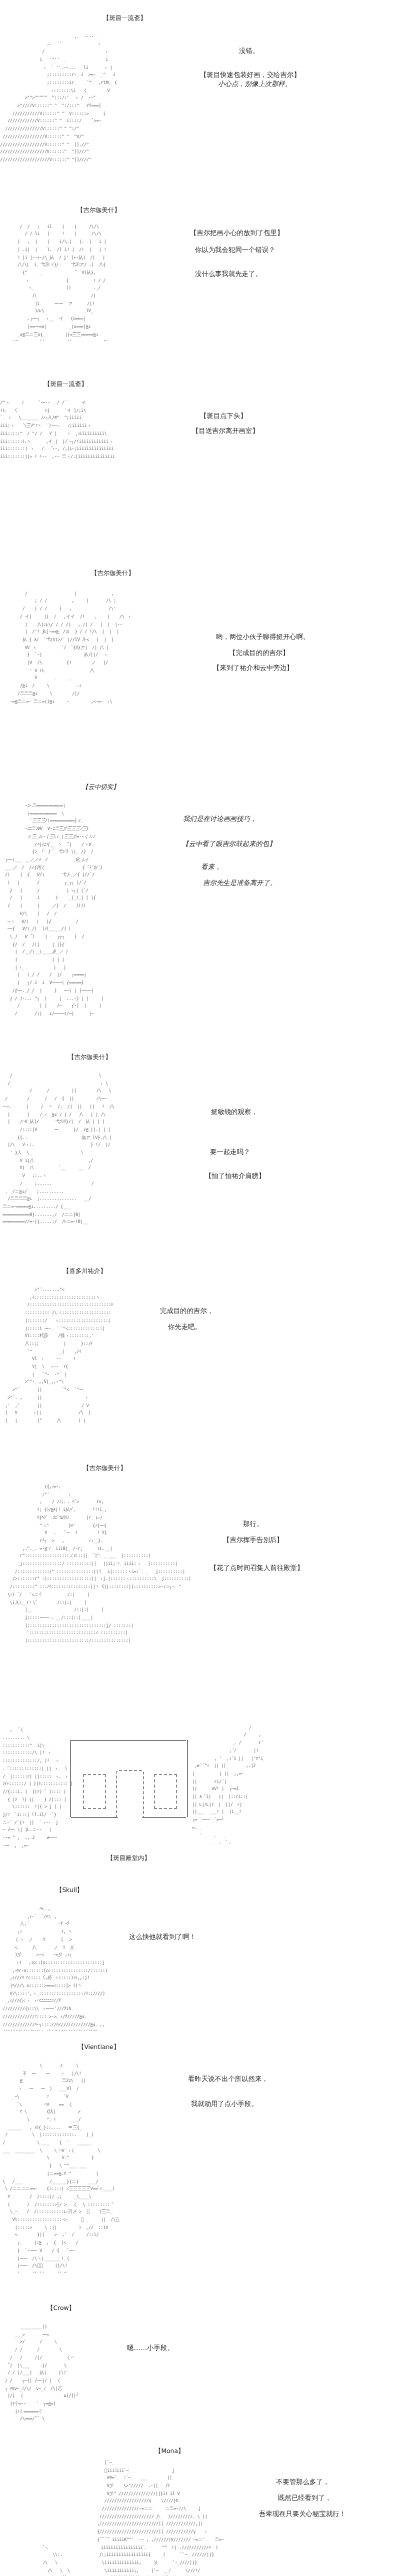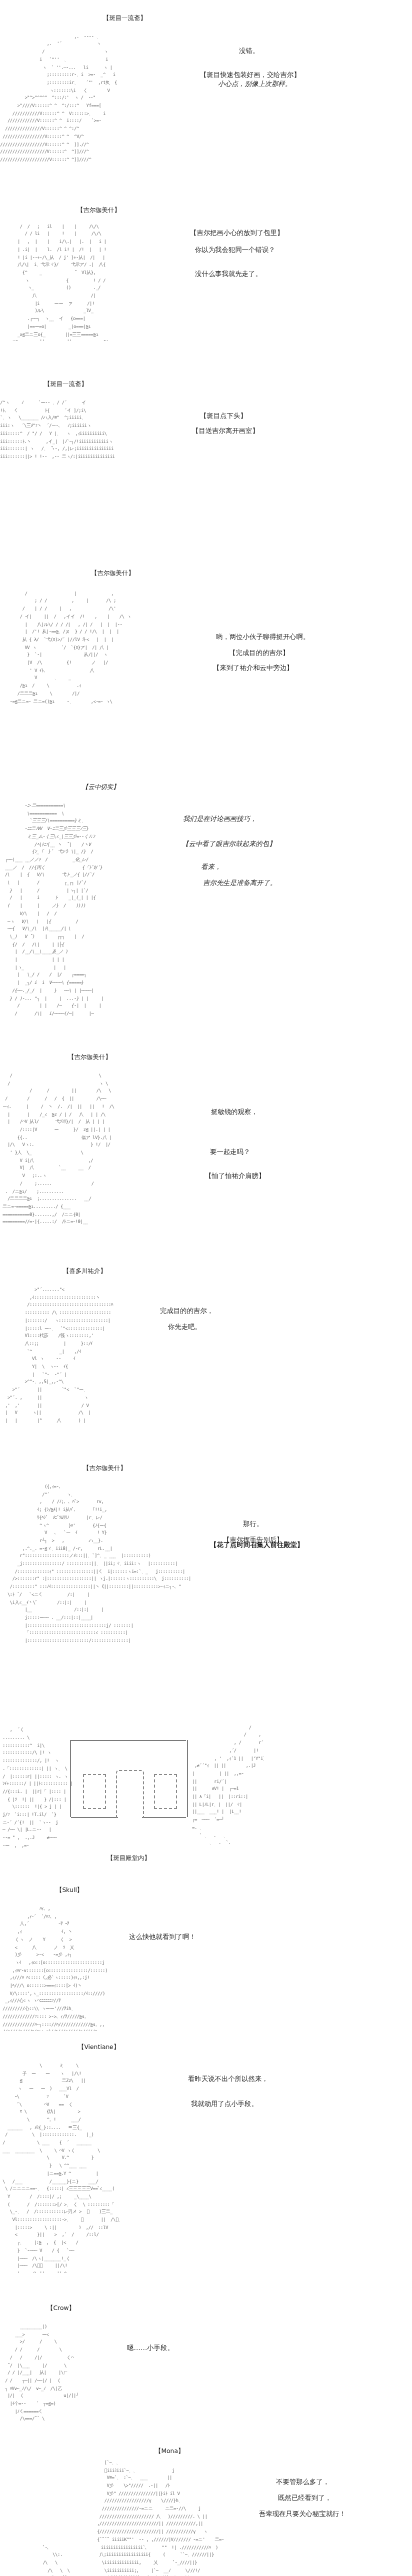--- a/index.html
+++ b/index.html
@@ -215,21 +215,21 @@
    \:ﾄ ̄ /   `&lt;ニく          /:|     |
     \i入∠__ｲ丶\ﾞ        /::|:|     |
           |__                 /::|:|     |
           j:::::ー── . __/:::|::|____|
           |::::::::::::::::::::::::::::::::j/ :::::::|
           「:::::::::::::::::::::::::::∠ ::::::::::|
           |:::::::::::::::::::::::::/:::::::::::::::|</div>
   <span class="name-label" style="left:83px;top:0px;">【吉尔伽美什】</span>
   <span class="line" style="left:243px;top:56px;">那行。</span>
   <span class="line" style="left:223px;top:72px;font-family:Liberation Serif, serif;">【吉尔挥手告别后】</span>
-  <span class="line" style="left:210px;top:77px;font-weight:bold;">【花了点时间召集人前往殿堂】</span>
+  <span class="line" style="left:210px;top:100px;">【花了点时间召集人前往殿堂】</span>
 </div>
 
 <div class="panel" style="top:1716px;height:155px;">
   <div class="art" style="left:0;top:2.6px;width:72px;height:134px;">
     ,  ´く
  ......... \
  :::::::::::^  i|\
  ::::::::::::/\ |! ヽ
  ::::::::::::::/, |!  ヽ
  .「:::::::::::::| || ヽ、 \

